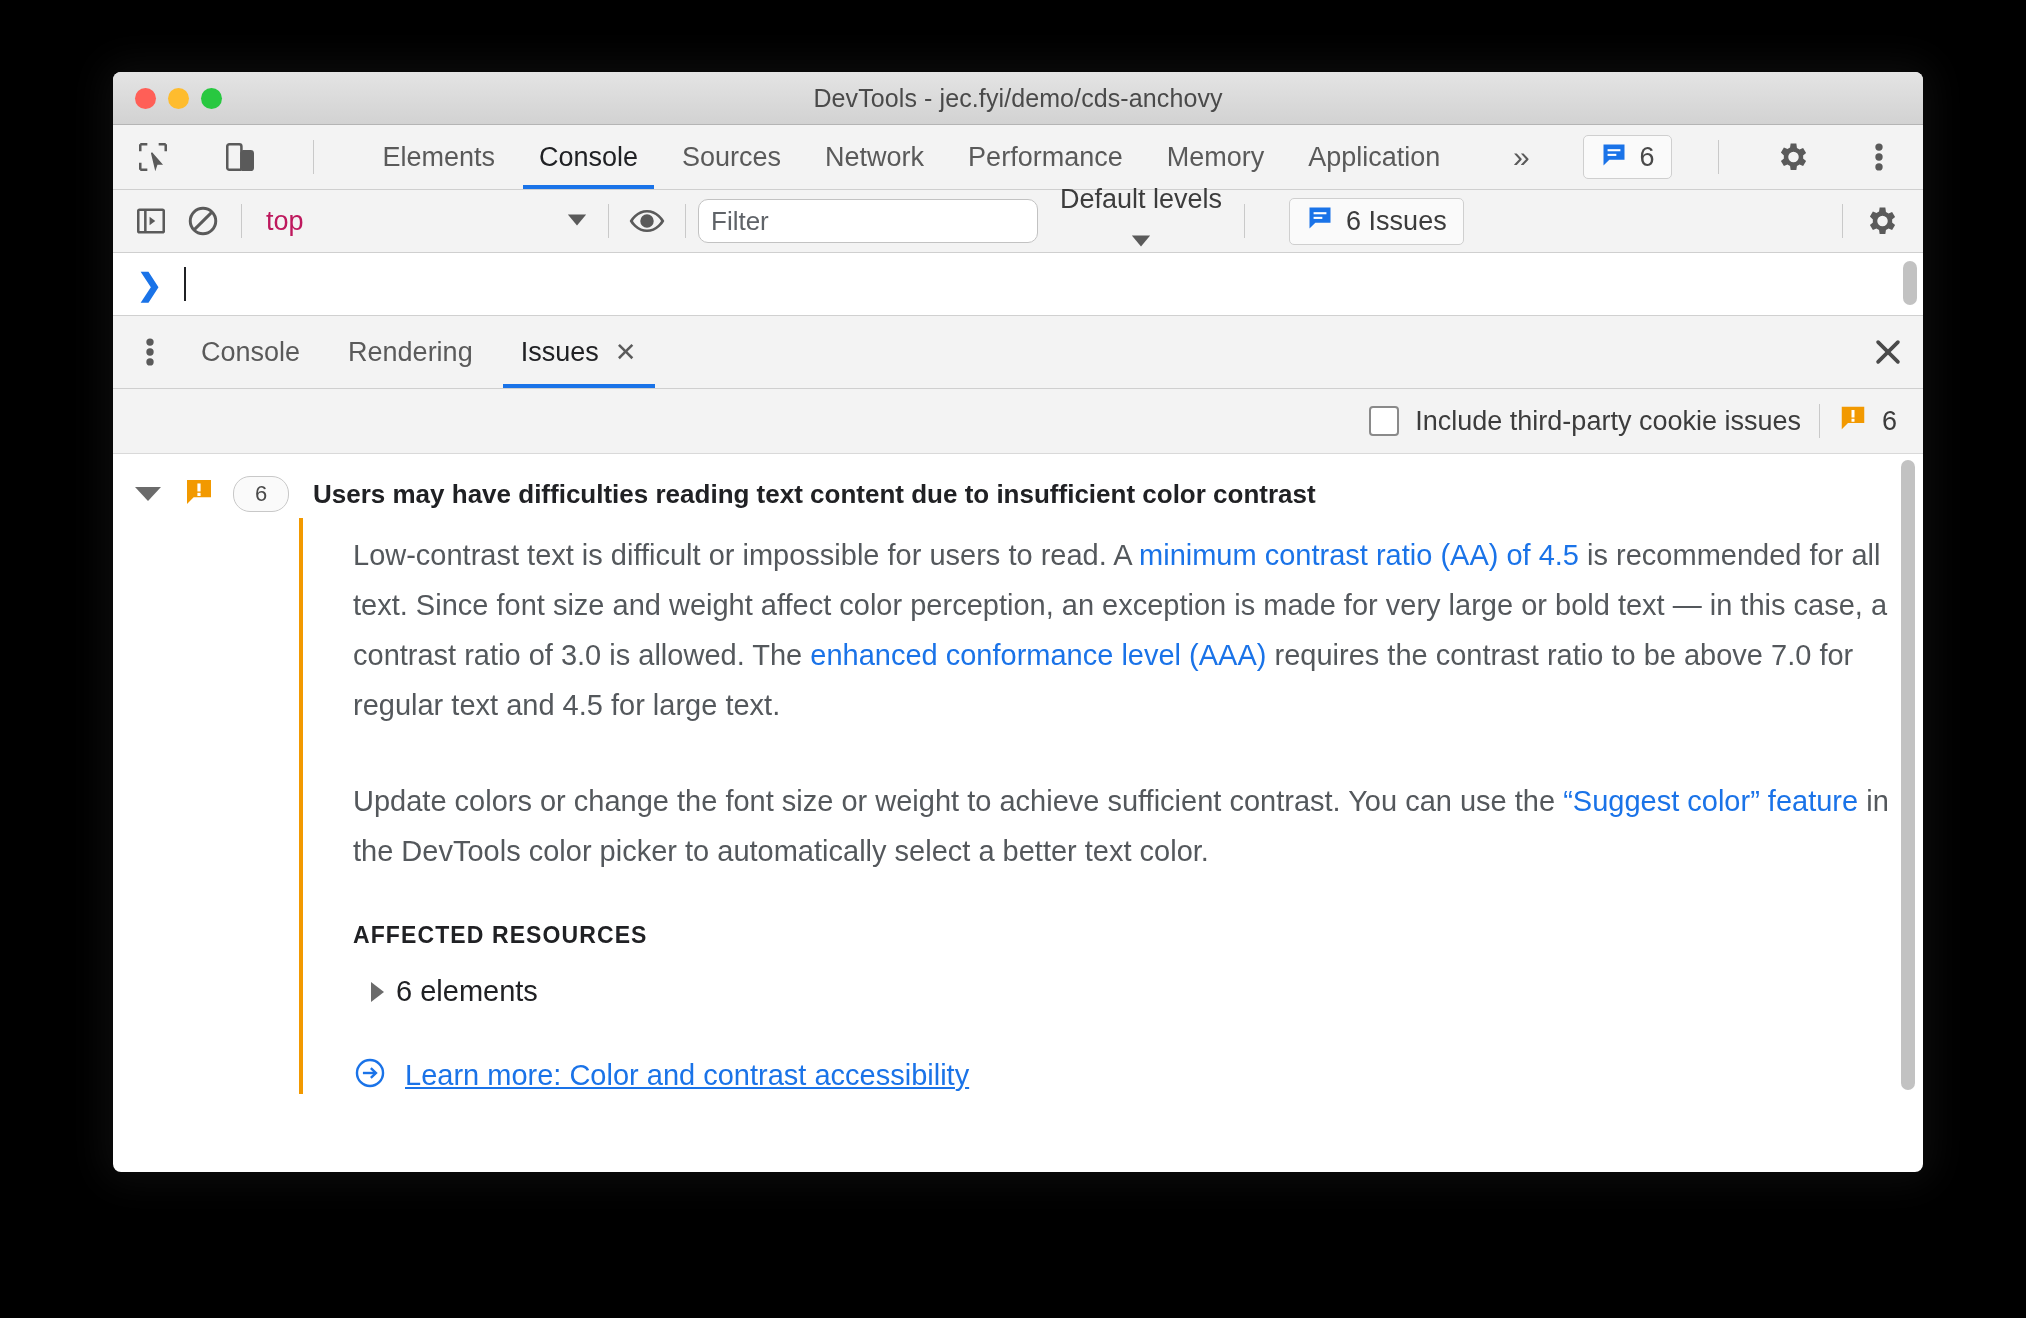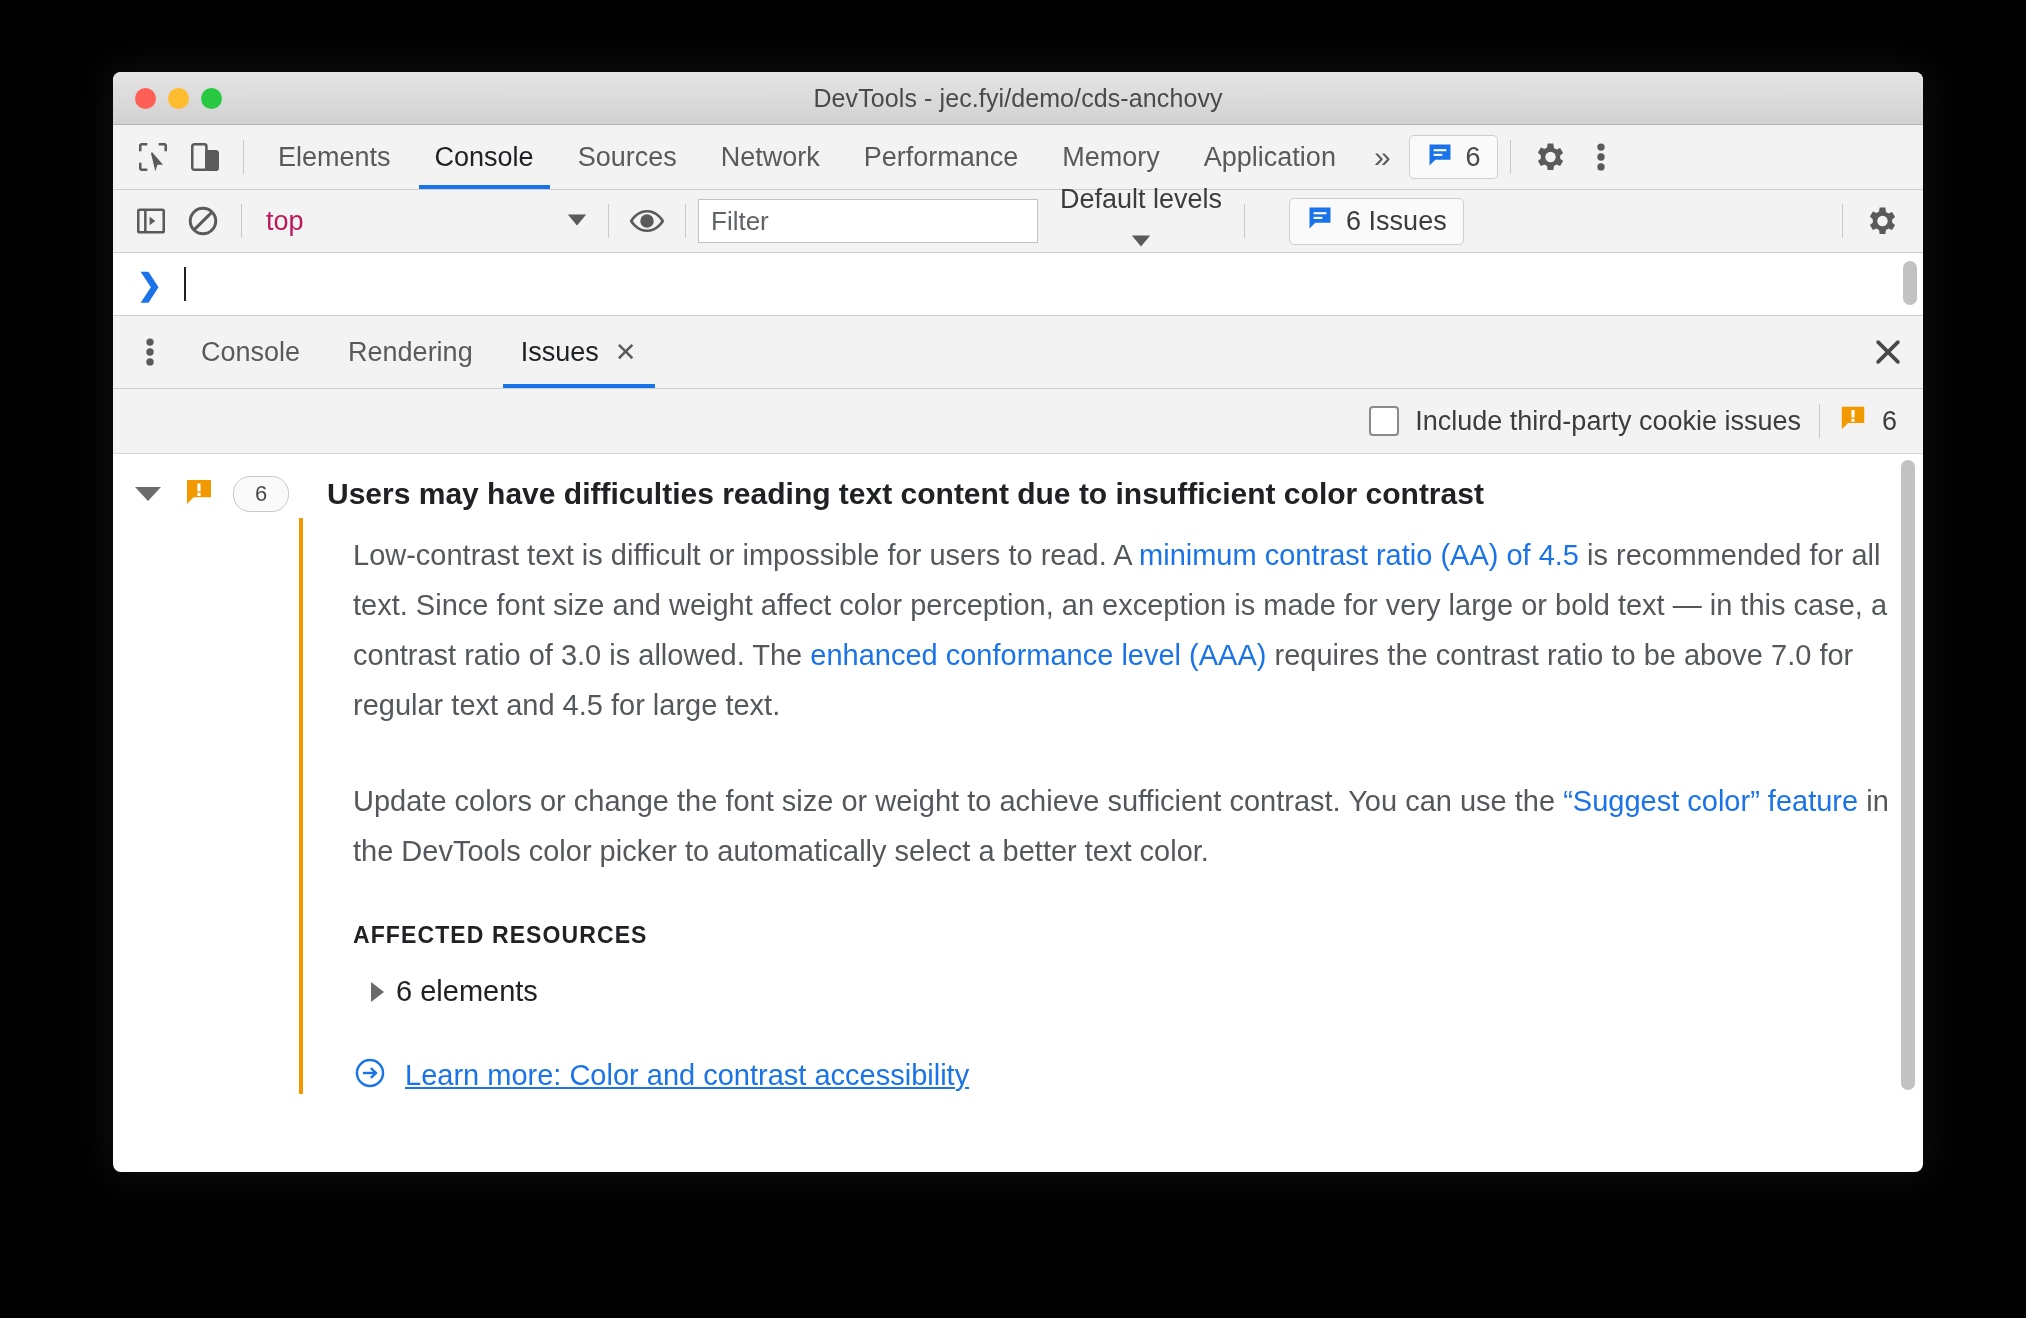--- a/index.html
+++ b/index.html
@@ -65,20 +65,21 @@
   }
 
   
   .maintabbar {
     height: 64px;
     background: #f3f3f3;
     border-bottom: 1px solid #cfcfcf;
     display: flex;
     align-items: center;
     padding: 0 18px 0 14px;
+    justify-content: space-between;
   }
   .icon-btn {
     width: 52px;
     height: 48px;
     display: flex;
     align-items: center;
     justify-content: center;
   }
   .vdivider {
     width: 1px;
@@ -156,21 +157,21 @@
   .filter-input {
     width: 340px;
     height: 44px;
     border: 1px solid #c2c2c2;
     background: #fff;
     font-size: 26px;
     color: #202124;
     padding: 0 12px;
     box-sizing: border-box;
     font-family: "Liberation Sans", sans-serif;
-    border-radius: 0;
+    border-radius: 10px;
   }
   .filter-input::placeholder { color: #5f6368; }
   .levels {
     display: flex;
     align-items: center;
     gap: 12px;
     margin-left: 22px;
     font-size: 27px;
     color: #3c3c3c;
     flex-direction: column;
@@ -327,24 +328,24 @@
     border-radius: 17px;
     background: #fafafa;
     color: #4a4a4a;
     font-size: 22px;
     display: flex;
     align-items: center;
     justify-content: center;
     padding: 0 12px;
   }
   .issue-title {
-    font-size: 30px;
+    font-size: 26px;
     font-weight: bold;
     color: #202124;
-    margin-left: 20px;
+    margin-left: 6px;
   }
   .issue-detail {
     margin-left: 186px;
     border-left: 4px solid #f29900;
     padding-left: 50px;
     padding-top: 12px;
     max-width: 1590px;
   }
   .para {
     font-size: 29px;

